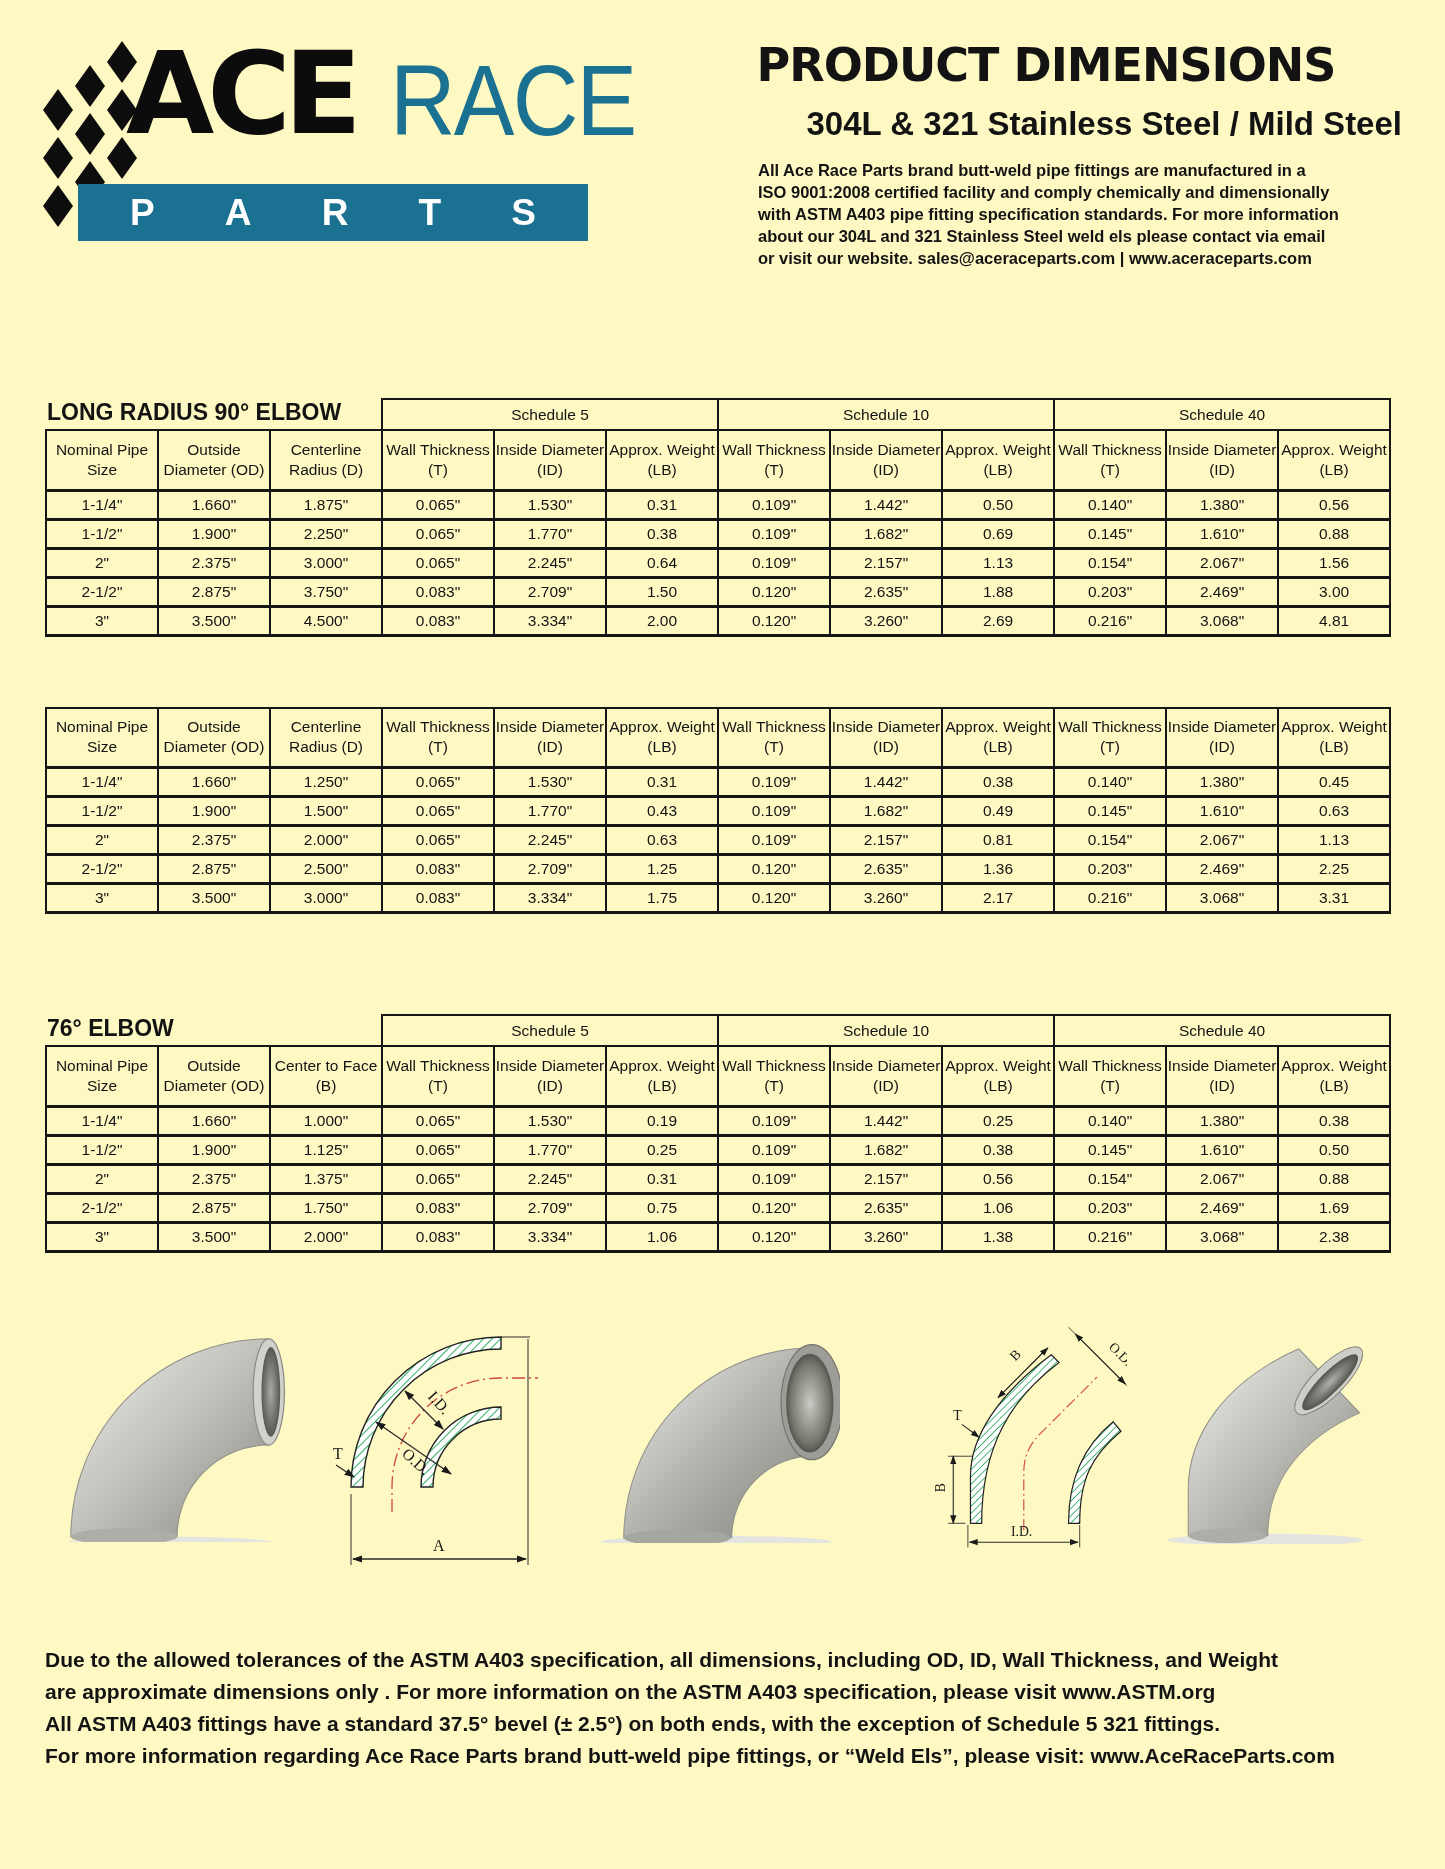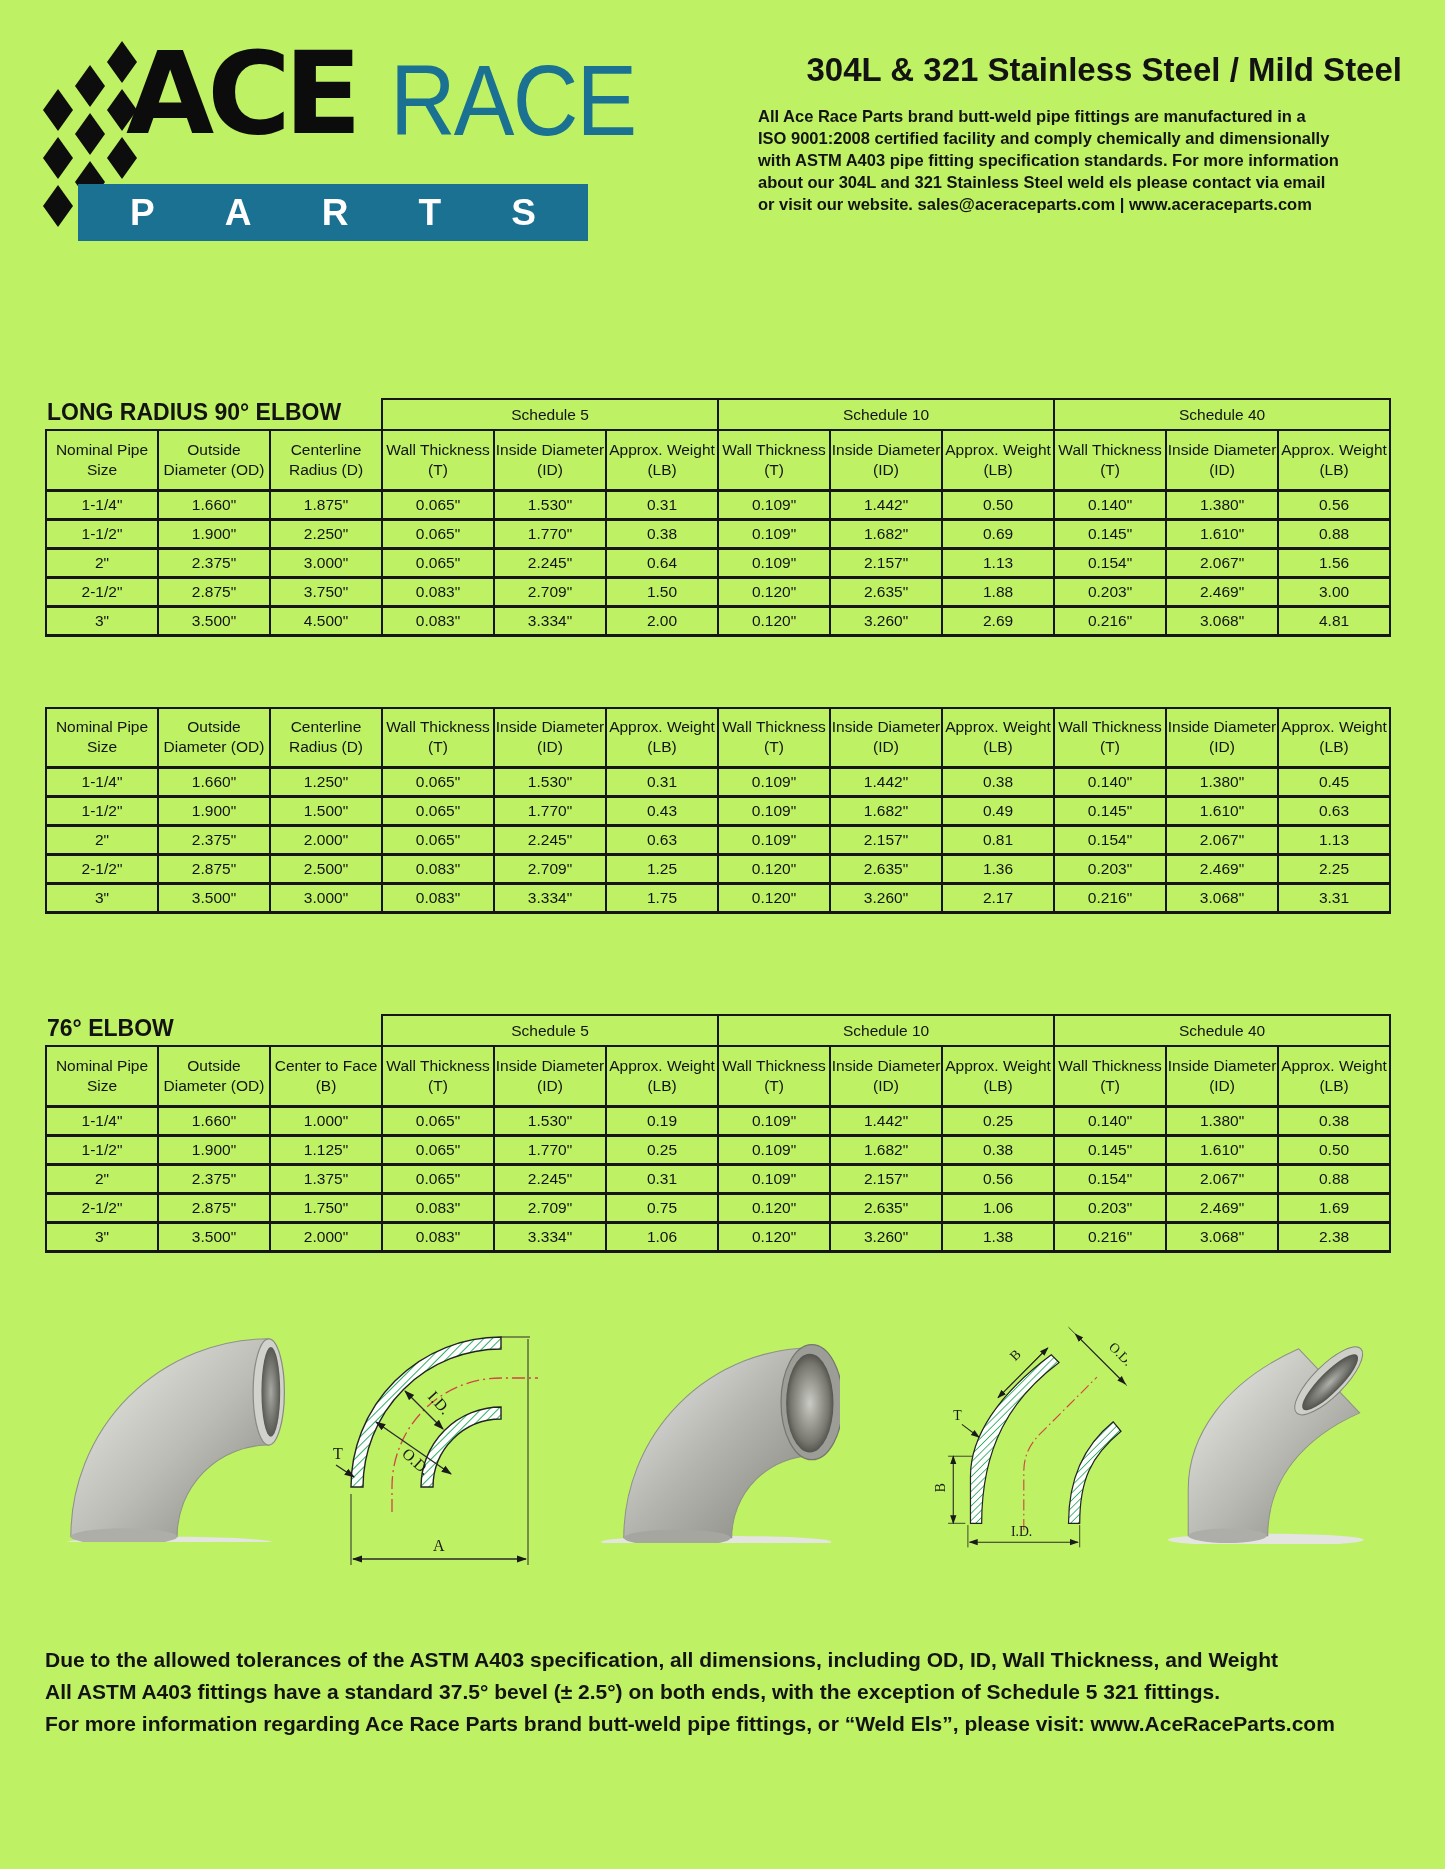--- a/index.html
+++ b/index.html
@@ -1,17 +1,17 @@
 <!DOCTYPE html>
 <html><head>
 <meta charset="utf-8">
 <style>
   * { margin:0; padding:0; box-sizing:border-box; }
   body { background:#e9e9e9; }
-  .page { position:relative; width:1445px; height:1869px; margin:0 auto; background:#bef264;
+  .page { position:relative; width:1445px; height:1869px; margin:0 auto; background:#fef9c3;
           font-family:"Liberation Sans", sans-serif; color:#131313; overflow:hidden; }
 
   
   .logo { position:absolute; left:42px; top:25px; width:552px; height:222px; }
   .flag { position:absolute; left:0; top:14px; }
   .ace  { position:absolute; left:84px; top:6px; font-family:"DejaVu Sans", sans-serif;
           font-size:114px; font-weight:800; letter-spacing:-7px; color:#0c0c0c; line-height:1.1; }
   .race { position:absolute; left:348px; top:20px; font-size:101px; font-weight:400;
           color:#1b7191; letter-spacing:-2px; transform:scaleX(0.9); transform-origin:left top; line-height:1.1; }
   .parts-banner { position:absolute; left:36px; top:159px; width:510px; height:57px; background:#1b7191;
@@ -77,20 +77,21 @@
     <div class="parts-banner">
         <span>P</span>
         <span>A</span>
         <span>R</span>
         <span>T</span>
         <span>S</span>
       </div>
   </div>
 
   <div class="title-block">
+    <div class="tb-title">PRODUCT DIMENSIONS</div>
     <div class="tb-sub2">304L &amp; 321 Stainless Steel / Mild Steel</div>
     <div class="tb-desc">All Ace Race Parts brand butt-weld pipe fittings are manufactured in a
 ISO 9001:2008 certified facility and comply chemically and dimensionally
 with ASTM A403 pipe fitting specification standards. For more information
 about our 304L and 321 Stainless Steel weld els please contact via email
 or visit our website. sales@aceraceparts.com | www.aceraceparts.com</div>
   </div>
 
   <div class="tables">
 
@@ -588,17 +589,18 @@
       <g transform="rotate(45 166 57)">
         <ellipse cx="166" cy="57" rx="15" ry="44" fill="#cfcfca" stroke="#82827c" stroke-width="1"></ellipse>
         <ellipse cx="168" cy="57" rx="10" ry="37" fill="url(#b3)"></ellipse>
       </g>
     </svg>
 
   </div>
 
   <div class="footer">
     <div>Due to the allowed tolerances of the ASTM A403 specification, all dimensions, including OD, ID, Wall Thickness, and Weight</div>
+    <div>are approximate dimensions only . For more information on the ASTM A403 specification, please visit www.ASTM.org</div>
     <div>All ASTM A403 fittings have a standard 37.5° bevel (± 2.5°) on both ends, with the exception of Schedule 5 321 fittings.</div>
     <div>For more information regarding Ace Race Parts brand butt-weld pipe fittings, or “Weld Els”, please visit: www.AceRaceParts.com</div>
   </div>
 
 </div>
 
 </body></html>

